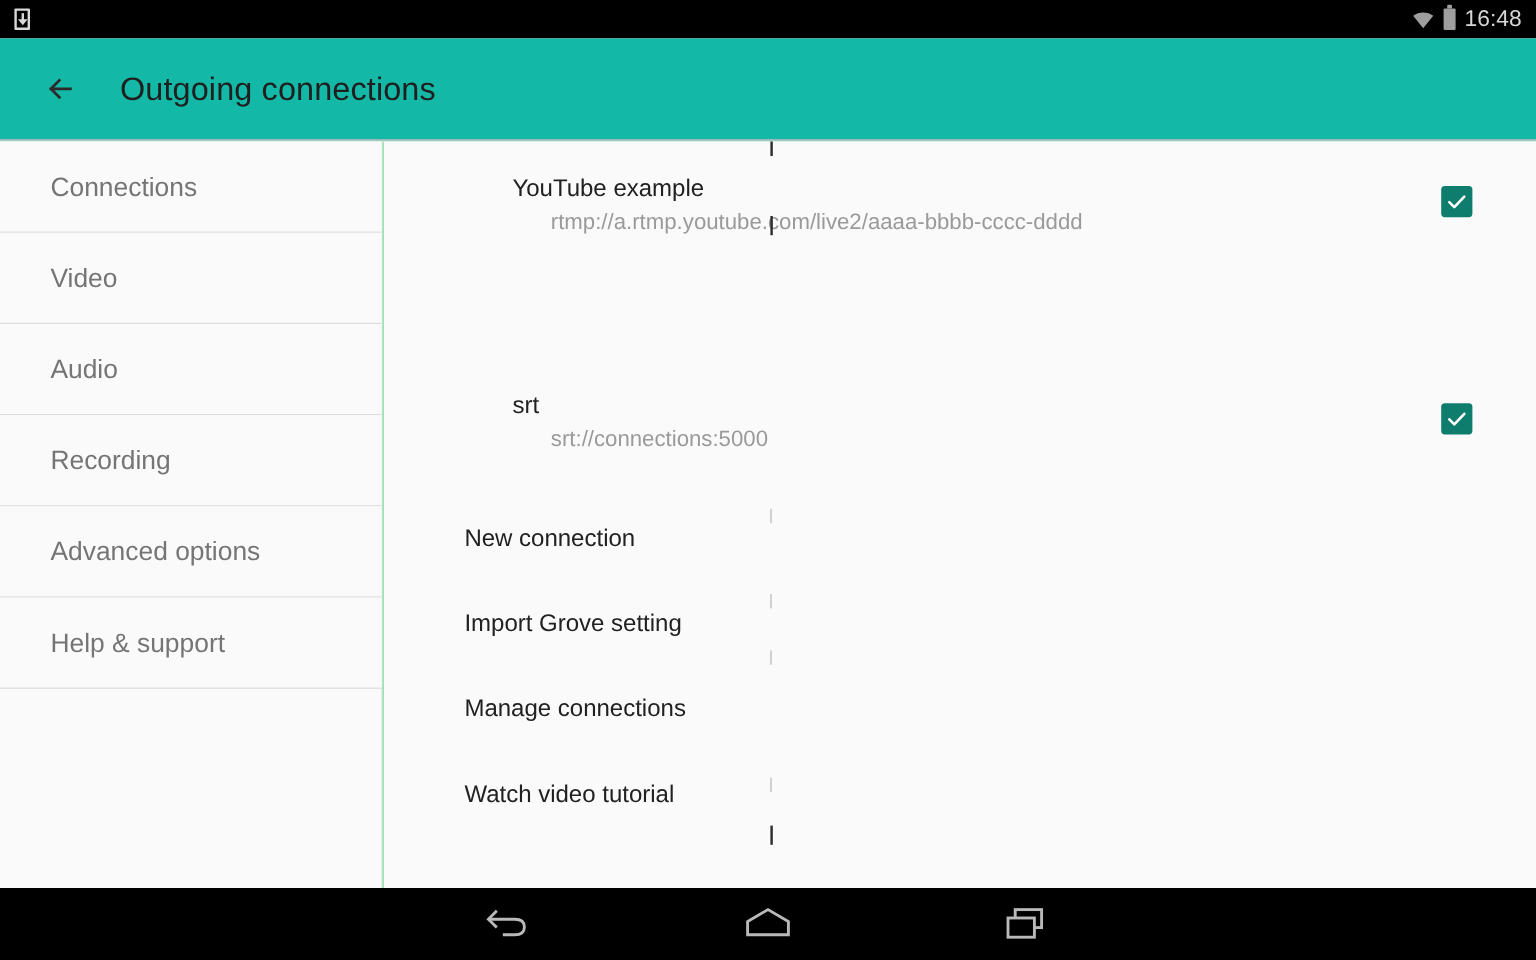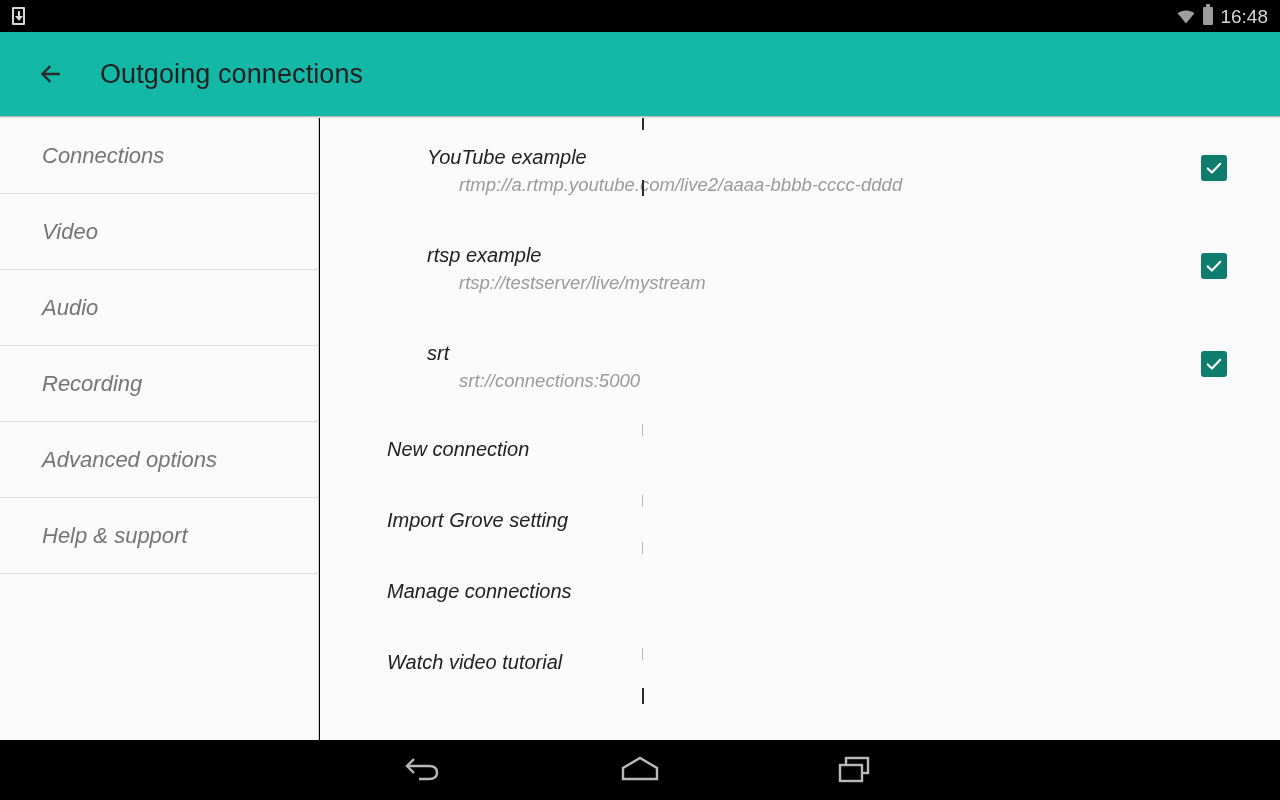--- a/index.html
+++ b/index.html
@@ -131,22 +131,21 @@
     font-family: "Liberation Sans", sans-serif;
     letter-spacing: 0.1px;
   }
 
   
   .content {
     position: absolute;
     top: 118px; left: 0;
     width: 1280px;
     height: 622px;
-    background: #000000;
-    font-style: italic;
+    background: #86efac;
   }
 
   
   .sidebar {
     position: absolute;
     top: 0; left: 0;
     width: 319px;
     height: 622px;
     background: #fafafa;
     border-right: 1px solid #cdcdcd;
@@ -324,33 +323,22 @@
           <div class="conn-title">YouTube example</div>
           <div class="conn-url">rtmp://a.rtmp.youtube.com/live2/aaaa-bbbb-cccc-dddd</div>
         </div>
         <div class="checkbox" style="background: rgb(14, 125, 109);">
           <svg viewBox="0 0 24 24">
             <path d="M4.5 12.5 L9.5 17.5 L19.5 7" fill="none" stroke="#ffffff" stroke-width="2.6" stroke-linecap="round" stroke-linejoin="round"></path>
           </svg>
         </div>
       </div>
 
-      <div class="conn-row" style="top:125px;">
-        <div class="conn-texts">
-          <div class="conn-title">rtsp example</div>
-          <div class="conn-url">rtsp://testserver/live/mystream</div>
-        </div>
-        <div class="checkbox" style="background: rgb(14, 125, 109);">
-          <svg viewBox="0 0 24 24">
-            <path d="M4.5 12.5 L9.5 17.5 L19.5 7" fill="none" stroke="#ffffff" stroke-width="2.6" stroke-linecap="round" stroke-linejoin="round"></path>
-          </svg>
-        </div>
-      </div>
-
-      <div class="conn-row" style="top:223px;">
+
+      <div class="conn-row" style="top:208px;">
         <div class="conn-texts">
           <div class="conn-title">srt</div>
           <div class="conn-url">srt://connections:5000</div>
         </div>
         <div class="checkbox" style="background: rgb(14, 125, 109);">
           <svg viewBox="0 0 24 24">
             <path d="M4.5 12.5 L9.5 17.5 L19.5 7" fill="none" stroke="#ffffff" stroke-width="2.6" stroke-linecap="round" stroke-linejoin="round"></path>
           </svg>
         </div>
       </div>

